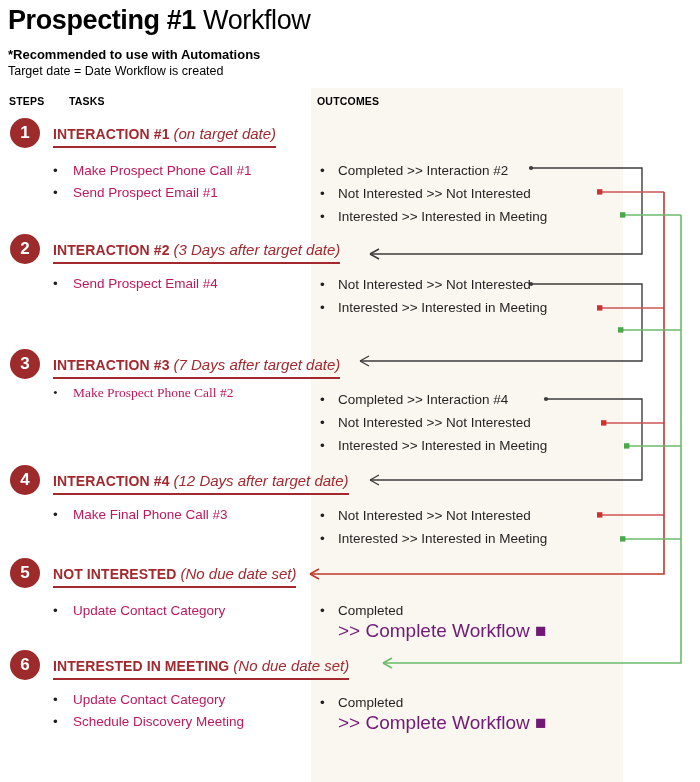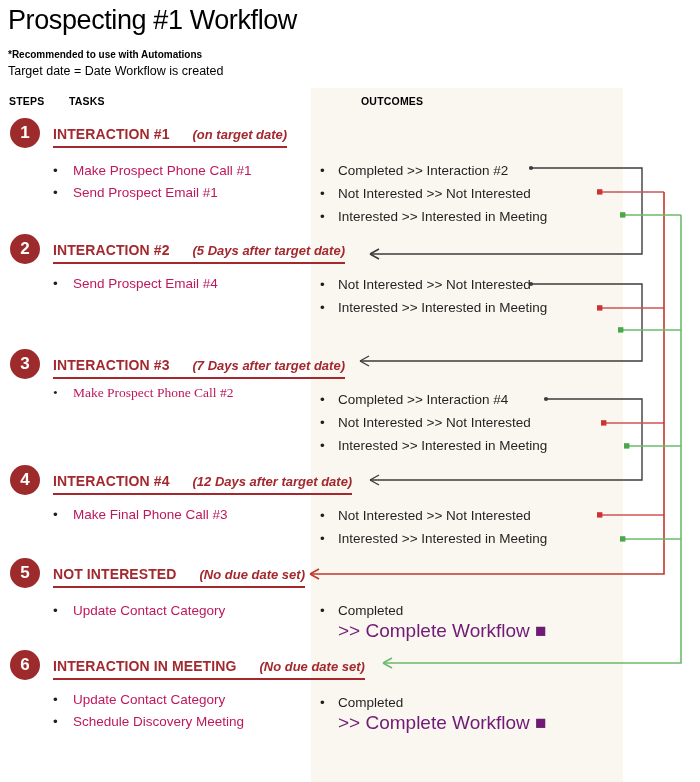--- a/index.html
+++ b/index.html
@@ -46,24 +46,24 @@
 
   
   #title-block { position: absolute; left: 8px; top: 4px; width: 600px; }
   #page-title {
     font-size: 27px;
     line-height: 32px;
     letter-spacing: -0.4px;
     color: #000000;
     white-space: nowrap;
   }
-  #page-title .t-bold { font-weight: normal; margin-top: 24px; }
+  #page-title .t-bold { font-weight: bold; margin-top: 24px; }
   #page-title .t-light { font-weight: normal; }
   #subtitle-1 {
-    font-size: 10px;
+    font-size: 13px;
     font-weight: bold;
     line-height: 16px;
     margin-top: 11px;
     color: #000000;
   }
   #subtitle-2 {
     font-size: 12.5px;
     font-weight: normal;
     line-height: 16px;
     color: #000000;
@@ -74,21 +74,21 @@
     position: absolute;
     font-size: 10.5px;
     font-weight: bold;
     letter-spacing: 0.2px;
     color: #000000;
     top: 95px;
     text-align: right;
   }
   #hdr-steps { left: 9px; }
   #hdr-tasks { left: 60px; margin-left: 9px; }
-  #hdr-outcomes { left: 317px; margin-left: 44px; }
+  #hdr-outcomes { left: 317px; }
 
   
   .step-row { position: absolute; left: 0; width: 700px; }
 
   .step-badge {
     position: absolute;
     left: 10px;
     width: 30px;
     height: 30px;
     border-radius: 50%;
@@ -107,24 +107,24 @@
     border-bottom: 2px solid #a3292f;
     padding-bottom: 3px;
     color: #a3292f;
   }
   .step-heading .h-main {
     font-size: 14px;
     font-weight: bold;
     letter-spacing: 0.1px;
   }
   .step-heading .h-sub {
-    font-size: 13px;
+    font-size: 15px;
     font-style: italic;
-    font-weight: bold;
-    margin-left: 23px;
+    font-weight: normal;
+    margin-left: 4px;
   }
 
   .task-list {
     position: absolute;
     left: 53px;
     margin: 0;
     padding: 0;
     list-style: none;
   }
   .task-list li {
@@ -248,21 +248,21 @@
     <ul class="outcome-list" style="top:41px;">
       <li>Completed &gt;&gt; Interaction #2</li>
       <li>Not Interested &gt;&gt; Not Interested</li>
       <li>Interested &gt;&gt; Interested in Meeting</li>
     </ul>
   </div>
 
   <div class="step-row" style="top:234px;">
     <div class="step-badge" style="top:0px;">2</div>
     <div class="step-heading" style="top:7px;">
-      <span class="h-main">INTERACTION #2</span><span class="h-sub">(5 Days after target date)</span>
+      <span class="h-main">INTERACTION #2</span><span class="h-sub">(3 Days after target date)</span>
     </div>
     <ul class="task-list" style="top:39px;">
       <li>Send Prospect Email #4</li>
     </ul>
     <ul class="outcome-list" style="top:39px;">
       <li>Not Interested &gt;&gt; Not Interested</li>
       <li>Interested &gt;&gt; Interested in Meeting</li>
     </ul>
   </div>
 
@@ -307,21 +307,21 @@
       <li>
         <span>Completed</span>
         <span class="complete-wf">&gt;&gt; Complete Workflow ■</span>
       </li>
     </ul>
   </div>
 
   <div class="step-row" style="top:650px;">
     <div class="step-badge" style="top:0px;">6</div>
     <div class="step-heading" style="top:7px;">
-      <span class="h-main">INTERACTION IN MEETING</span><span class="h-sub">(No due date set)</span>
+      <span class="h-main">INTERESTED IN MEETING</span><span class="h-sub">(No due date set)</span>
     </div>
     <ul class="task-list" style="top:39px;">
       <li>Update Contact Category</li>
       <li>Schedule Discovery Meeting</li>
     </ul>
     <ul class="outcome-list" style="top:41px;">
       <li>
         <span>Completed</span>
         <span class="complete-wf">&gt;&gt; Complete Workflow ■</span>
       </li>

